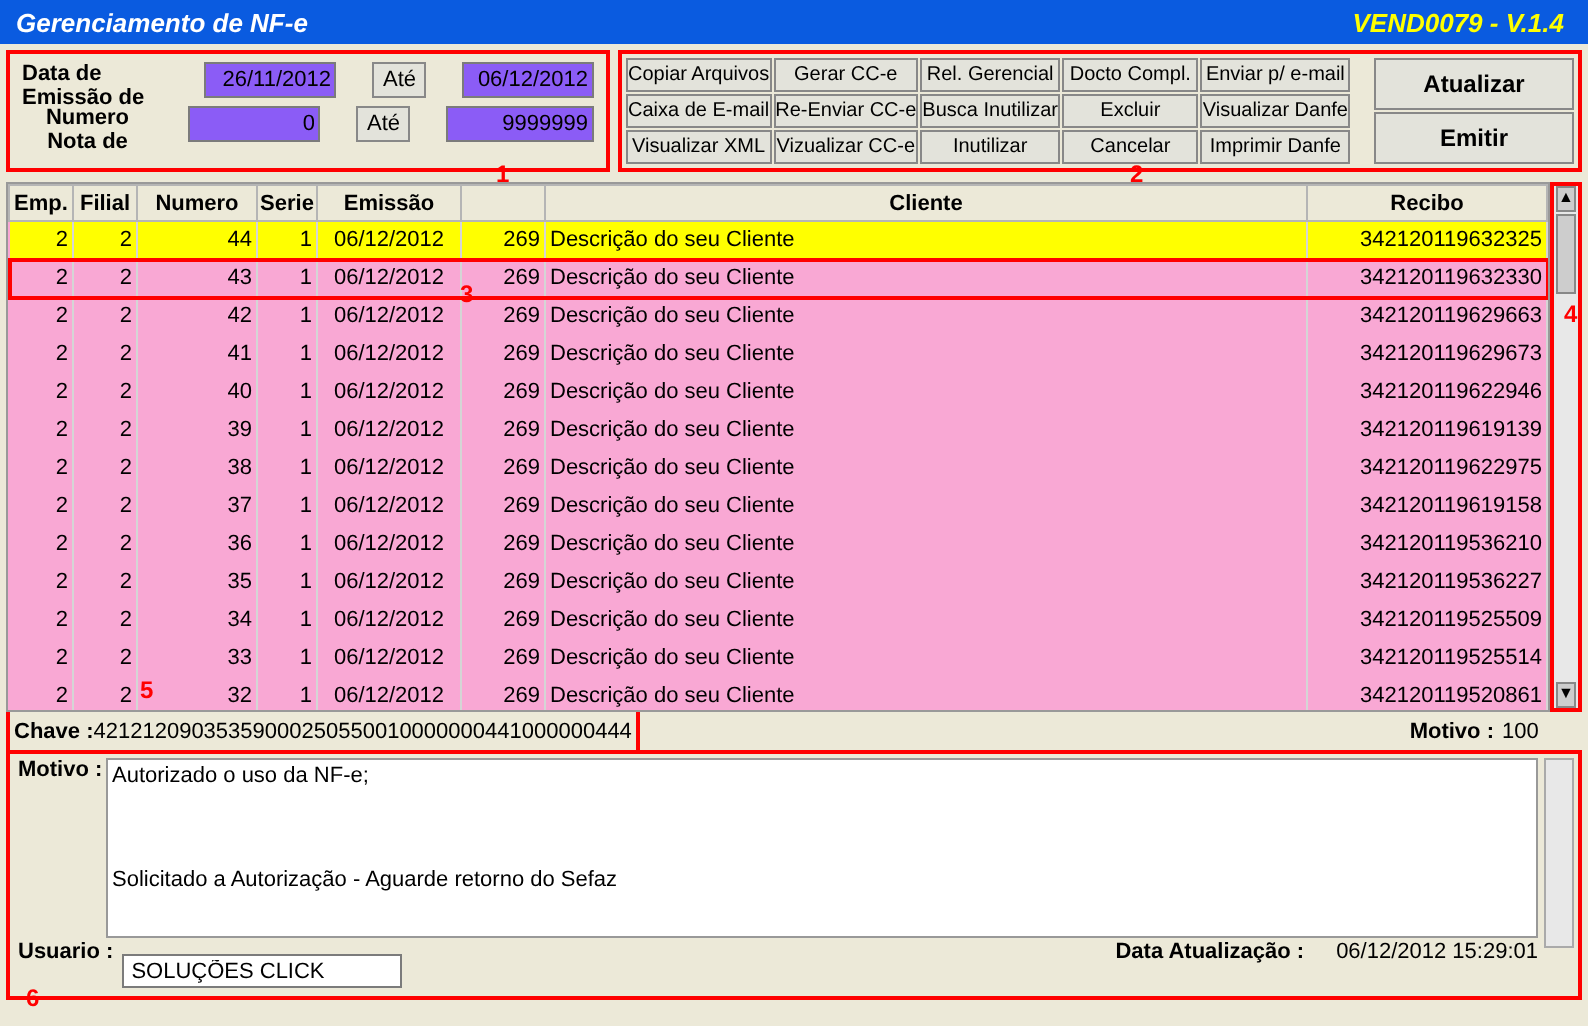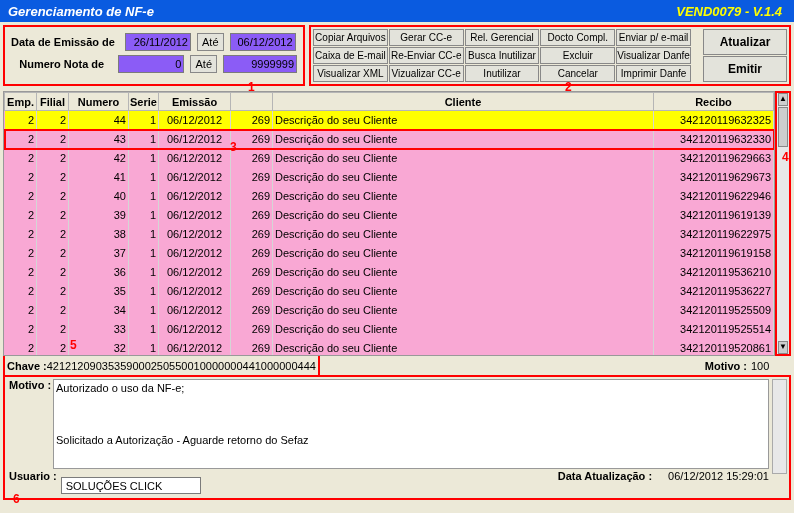--- a/index.html
+++ b/index.html
@@ -30,23 +30,22 @@
     padding: 3px;
   }
   .filterbox {
     border: 2px solid #ff0000;
     background: #ece9d8;
     padding: 4px 6px;
     width: 302px;
   }
   .filterrow {
     display: flex;
-    align-items: center;
     height: 22px;
-    gap: 6px;
+    gap: 18px;
   }
   .filterrow .lbl { font-weight: bold; color: #000; font-size: 11px; }
   .filterrow .lbl1 { width: 108px; text-align: left; }
   .filterrow input[type="text"] {
     height: 18px;
     border: 1px solid #7b7b7b;
     font-size: 11px;
     padding: 1px 2px;
     text-align: right;
     background: #8b5cf6;
@@ -76,21 +75,21 @@
     border: 1px solid #888;
     font-size: 10px;
     height: 17px;
     cursor: pointer;
     white-space: nowrap;
   }
   .sidebtns {
     display: flex;
     flex-direction: column;
     gap: 1px;
-    width: 84px;
+    width: 100px;
     margin-left: 12px;
   }
   .sidebtns button {
     height: 26px;
     font-size: 12px;
     font-weight: bold;
   }
   .tablewrap {
     position: relative;
     margin: 2px 3px 0 3px;

